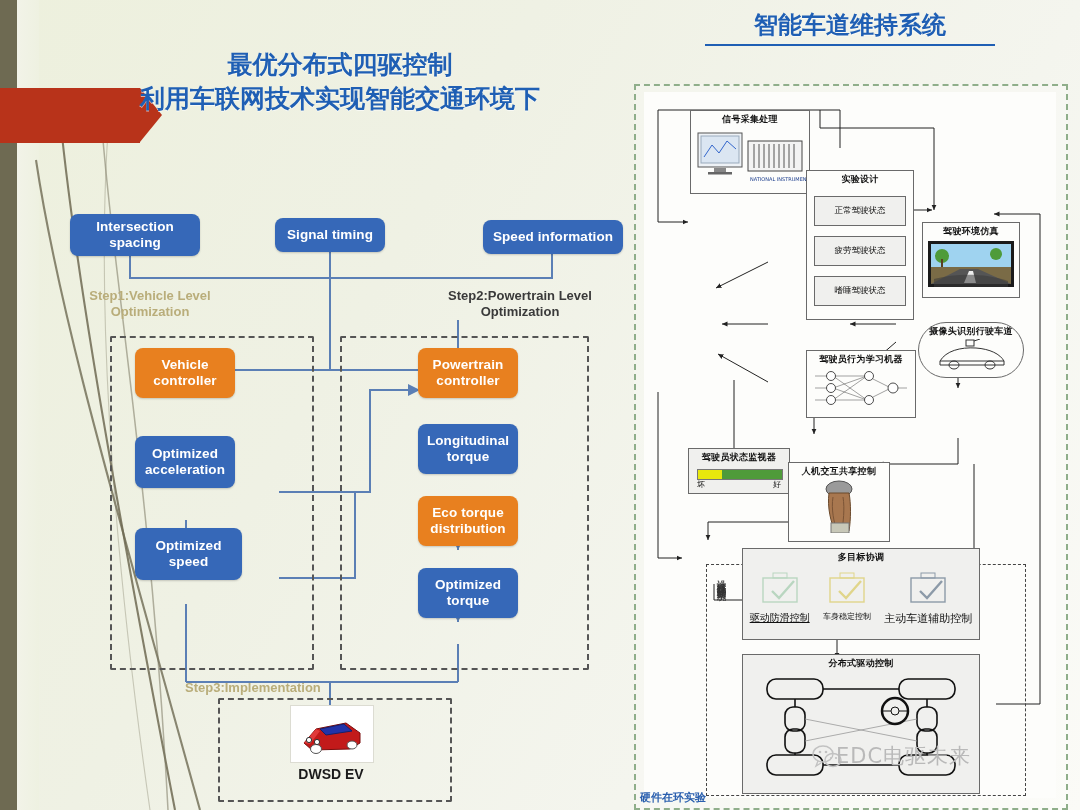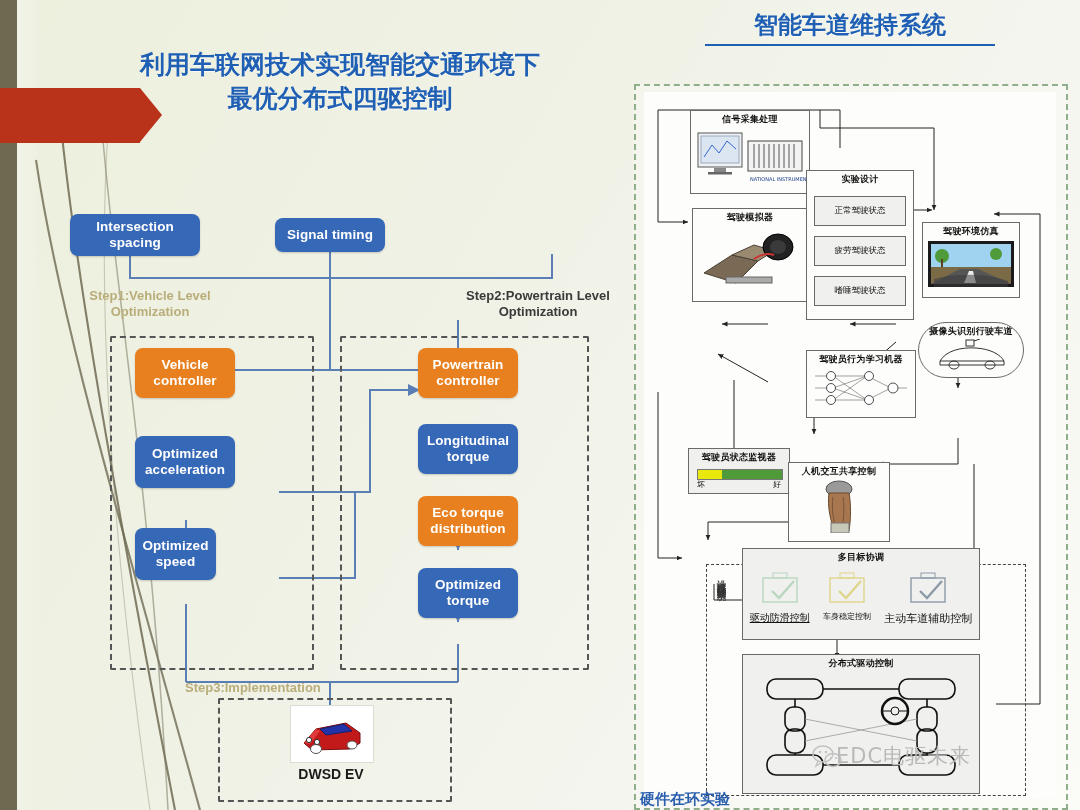--- a/index.html
+++ b/index.html
@@ -87,21 +87,21 @@
   }
   .rbox .cap{display:block;padding:2px 0 1px;font-size:9px;font-weight:700;letter-spacing:.3px;}
   .rbox.grey{background:#f0f0ee;}
   .rsvg{position:absolute;left:644px;top:92px;width:412px;height:706px;pointer-events:none;}
   .vlabel{
     position:absolute;writing-mode:vertical-rl;text-orientation:upright;
     font-size:9.5px;color:#333;letter-spacing:1px;line-height:1.1;
     font-family:"DejaVu Serif","Liberation Serif",serif;
   }
   .hil{
-    position:absolute;font-size:15px;color:#2a5fae;font-weight:600;
+    position:absolute;font-size:11px;color:#2a5fae;font-weight:600;
     font-family:"DejaVu Serif","Liberation Serif",serif;
   }
   .wm{
     position:absolute;left:836px;top:742px;
     font-size:21px;color:#b9b9b9;letter-spacing:1px;white-space:nowrap;
     font-family:"DejaVu Sans","Liberation Sans",sans-serif;
   }
   .wm-icon{position:absolute;left:812px;top:744px;}
   .minibar{position:absolute;height:9px;border:1px solid #777;display:flex;}
 </style>
@@ -116,22 +116,22 @@
   <svg class="grass" viewBox="0 0 300 810">
     <path d="M58 95 C 70 230, 100 420, 175 810" fill="none" stroke="#6e6a52" stroke-width="2.1" opacity=".85"></path>
     <path d="M36 160 C 60 320, 120 520, 200 810" fill="none" stroke="#6e6a52" stroke-width="2.1" opacity=".8"></path>
     <path d="M100 100 C 110 260, 150 470, 168 810" fill="none" stroke="#7a7660" stroke-width="1.5" opacity=".55"></path>
     <path d="M110 105 C 95 280, 110 530, 150 810" fill="none" stroke="#8a8670" stroke-width="1.1" opacity=".4"></path>
   </svg>
 
   <div class="arrow-tag"></div>
 
   <div class="title-left">
+    <div>最优分布式四驱控制</div>
     <div>利用车联网技术实现智能交通环境下</div>
-    <div>最优分布式四驱控制</div>
   </div>
 
   <div class="title-right">
     <div>智能车道维持系统</div>
     <span class="underline"></span>
   </div>
 
   <div class="lflow">
 
     <svg class="lsvg">
@@ -168,40 +168,43 @@
         <path d="M290 482 L290 545" marker-end="url(#ah)"></path>
       </g>
     </svg>
 
     <div class="node blue" style="left:30px;top:14px;width:130px;height:42px;">
       <span>Intersection spacing</span>
     </div>
     <div class="node blue" style="left:235px;top:18px;width:110px;height:34px;">
       <span>Signal timing</span>
     </div>
+    <div class="node blue" style="left:443px;top:20px;width:140px;height:34px;">
+      <span>Speed information</span>
+    </div>
 
     <div class="steplabel step1" style="left:25px;top:88px;width:170px;">
       <div>Step1:Vehicle Level</div>
       <div>Optimization</div>
     </div>
-    <div class="steplabel step2" style="left:398px;top:88px;width:200px;">
+    <div class="steplabel step2" style="left:380px;top:88px;width:200px;">
       <div>Step2:Powertrain Level</div>
       <div>Optimization</div>
     </div>
 
     <div class="dashbox" style="left:70px;top:136px;width:200px;height:330px;"></div>
     <div class="dashbox" style="left:300px;top:136px;width:245px;height:330px;"></div>
 
     <div class="node orange" style="left:95px;top:148px;width:100px;height:50px;">
       <span>Vehicle controller</span>
     </div>
     <div class="node blue" style="left:95px;top:236px;width:100px;height:52px;">
       <span>Optimized acceleration</span>
     </div>
-    <div class="node blue" style="left:95px;top:328px;width:81px;height:52px;">
+    <div class="node blue" style="left:95px;top:328px;width:107px;height:52px;">
       <span>Optimized speed</span>
     </div>
 
     <div class="node orange" style="left:378px;top:148px;width:100px;height:50px;">
       <span>Powertrain controller</span>
     </div>
     <div class="node blue" style="left:378px;top:224px;width:100px;height:50px;">
       <span>Longitudinal torque</span>
     </div>
     <div class="node orange" style="left:378px;top:296px;width:100px;height:50px;">
@@ -310,31 +313,20 @@
         <line x1="80" y1="17" x2="80" y2="41"></line>
           <line x1="85" y1="17" x2="85" y2="41"></line>
         <line x1="90" y1="17" x2="90" y2="41"></line>
           <line x1="95" y1="17" x2="95" y2="41"></line>
         <line x1="100" y1="17" x2="100" y2="41"></line>
       </g>
       <text x="56" y="54" font-size="5" fill="#1a3c8c" font-family="'DejaVu Sans',sans-serif">NATIONAL INSTRUMENTS</text>
     </svg>
   </div>
 
-  <div class="rbox" style="left:692px;top:208px;width:114px;height:92px;">
-    <span class="cap">驾驶模拟器</span>
-    <svg width="108" height="66" viewBox="0 0 108 66">
-      <polygon points="8,48 36,30 62,36 40,58" fill="#7a6a55" stroke="#4a4134"></polygon>
-      <polygon points="36,30 58,20 78,26 62,36" fill="#9a8a72" stroke="#4a4134"></polygon>
-      <ellipse cx="82" cy="22" rx="15" ry="13" fill="#222" stroke="#000"></ellipse>
-      <ellipse cx="82" cy="22" rx="8" ry="7" fill="#3a3a3a"></ellipse>
-      <path d="M58 34 C 64 30, 72 28, 78 30" stroke="#c33" fill="none" stroke-width="2"></path>
-      <rect x="30" y="52" width="46" height="6" fill="#aaa" stroke="#666"></rect>
-    </svg>
-  </div>
 
   <div class="rbox" style="left:806px;top:170px;width:106px;height:148px;">
     <span class="cap">实验设计</span>
   </div>
   <div class="rbox grey" style="left:814px;top:196px;width:90px;height:28px;display:flex;align-items:center;justify-content:center;">
     <span>正常驾驶状态</span>
   </div>
   <div class="rbox grey" style="left:814px;top:236px;width:90px;height:28px;display:flex;align-items:center;justify-content:center;">
     <span>疲劳驾驶状态</span>
   </div>

